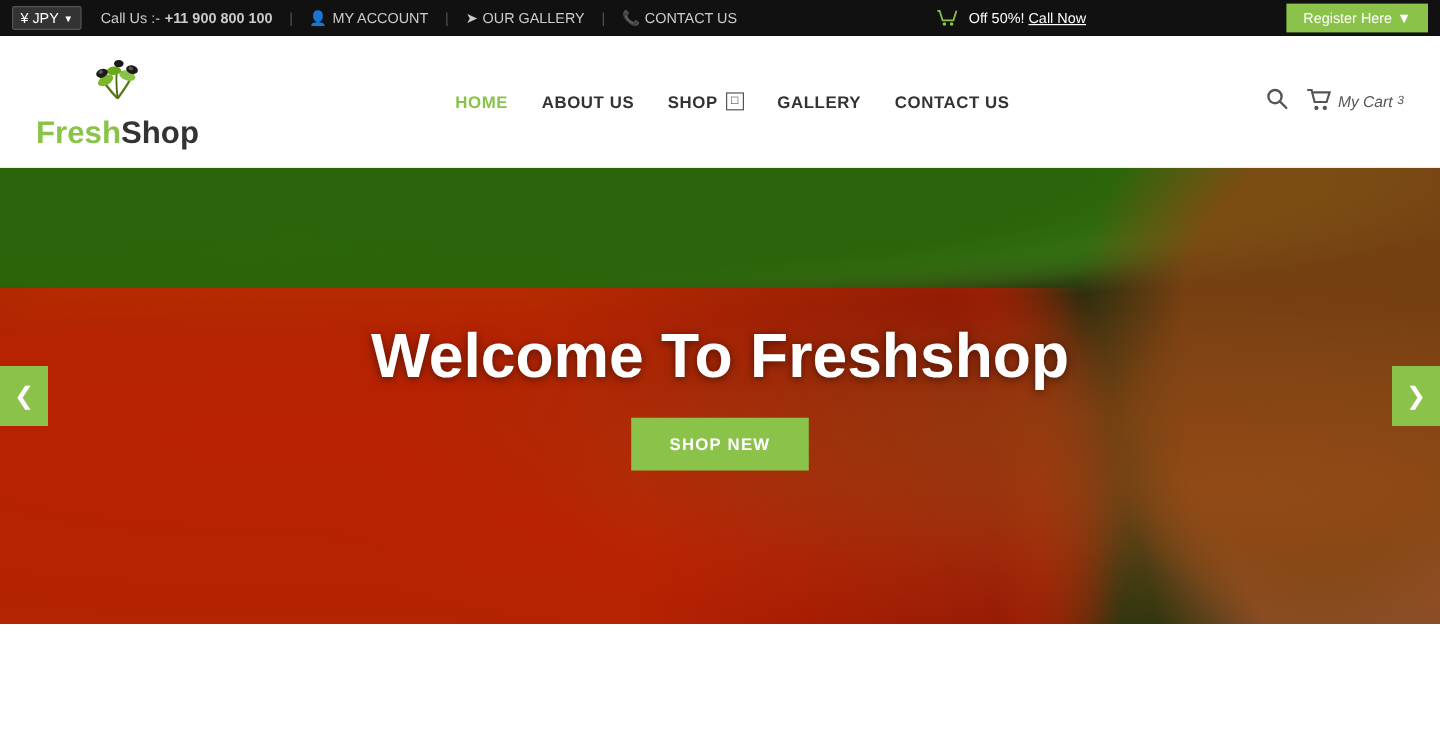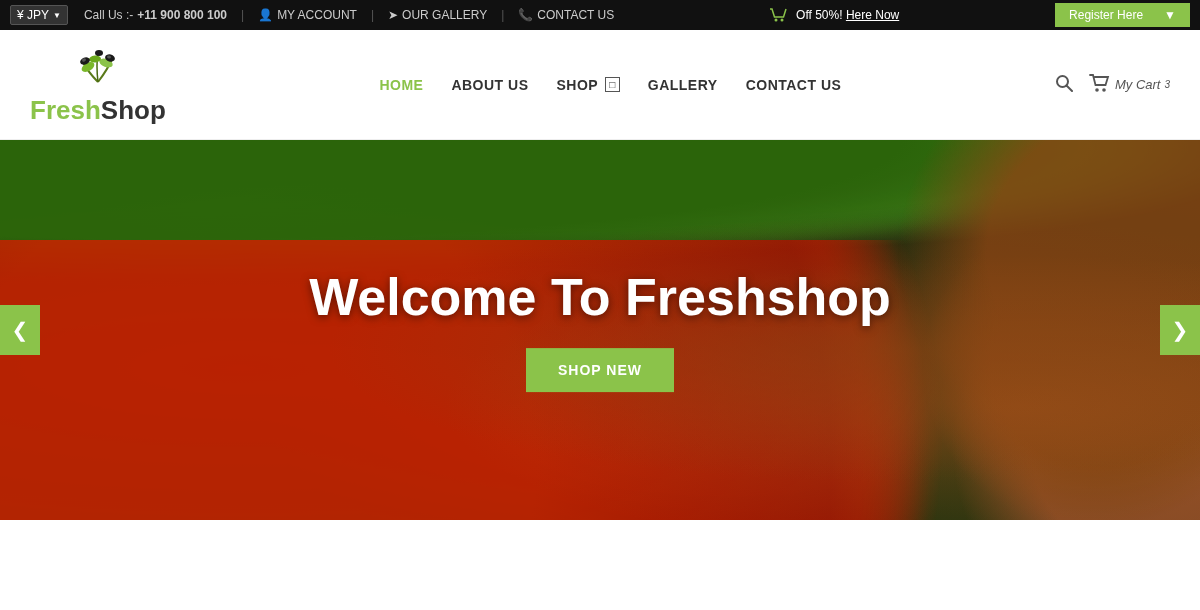--- a/index.html
+++ b/index.html
@@ -71,21 +71,21 @@
     }
     .register-btn {
       background: #8BC34A;
       color: #fff;
       padding: 0 14px;
       height: 24px;
       display: flex;
       align-items: center;
       font-size: 12px;
       cursor: pointer;
-      gap: 21px;
+      gap: 4px;
     }
 
     
     .header {
       background: #fff;
       height: 110px;
       display: flex;
       align-items: center;
       justify-content: space-between;
       padding: 0 30px;
@@ -303,21 +303,21 @@
     <span class="cart-icon-top">
       <svg width="18" height="14" viewBox="0 0 18 14" fill="none">
         <path d="M0 1h2l2.5 8h9l2.5-8H16" stroke="#8BC34A" stroke-width="1.5" fill="none"></path>
         <circle cx="6" cy="12" r="1.5" fill="#8BC34A"></circle>
         <circle cx="12" cy="12" r="1.5" fill="#8BC34A"></circle>
       </svg>
     </span>
     <span class="promo-text">
       <span>Off 50%!</span>
       <strong> </strong>
-      <span style="cursor:pointer; text-decoration:underline;">Here Now</span>
+      <span style="cursor:pointer; text-decoration:underline;">Call Now</span>
     </span>
   </div>
   <div class="top-bar-right">
     <div class="register-btn">
       <span>Register Here</span>
       <span>▼</span>
     </div>
   </div>
 </div>
 

